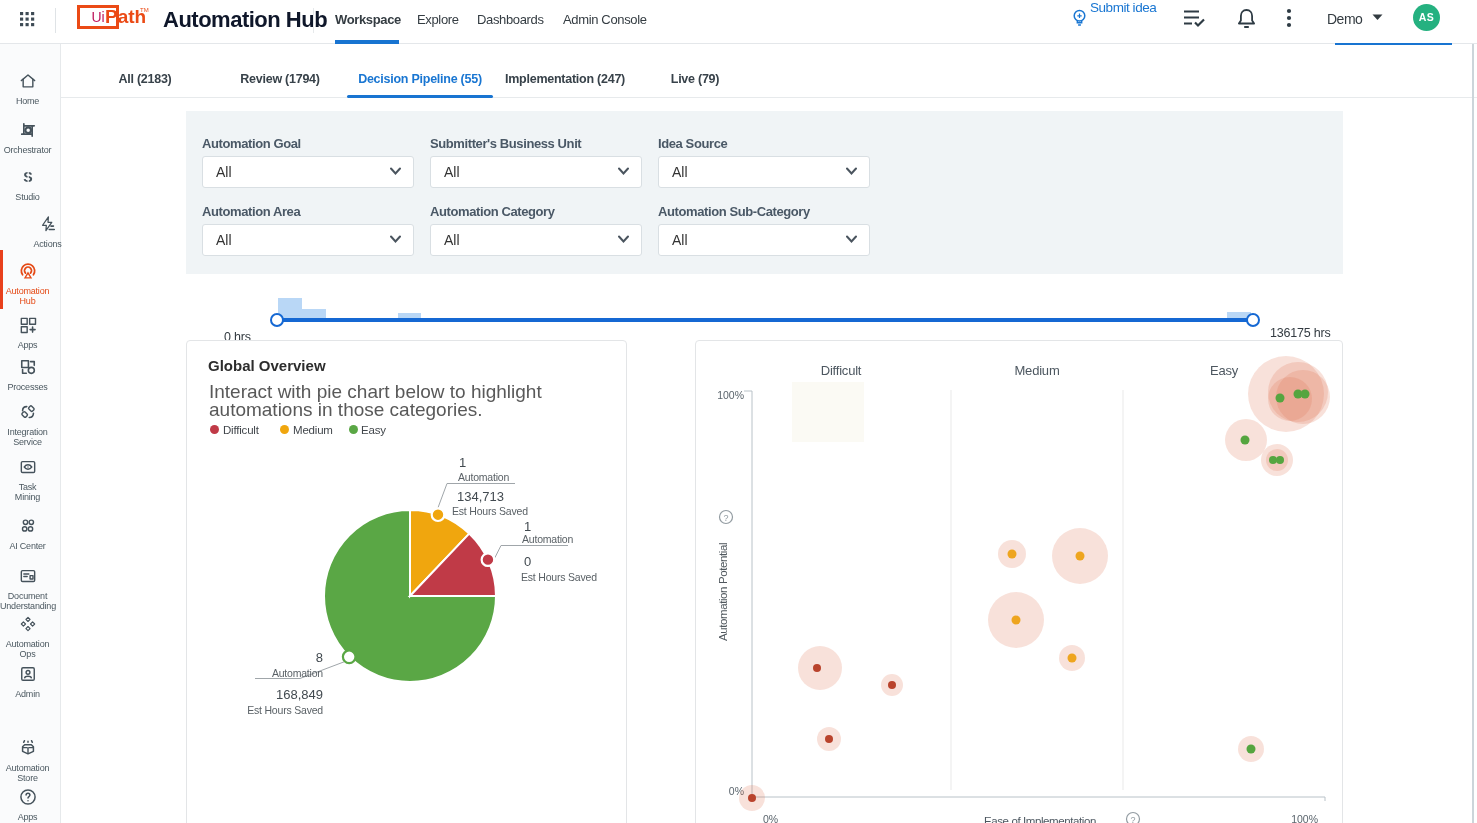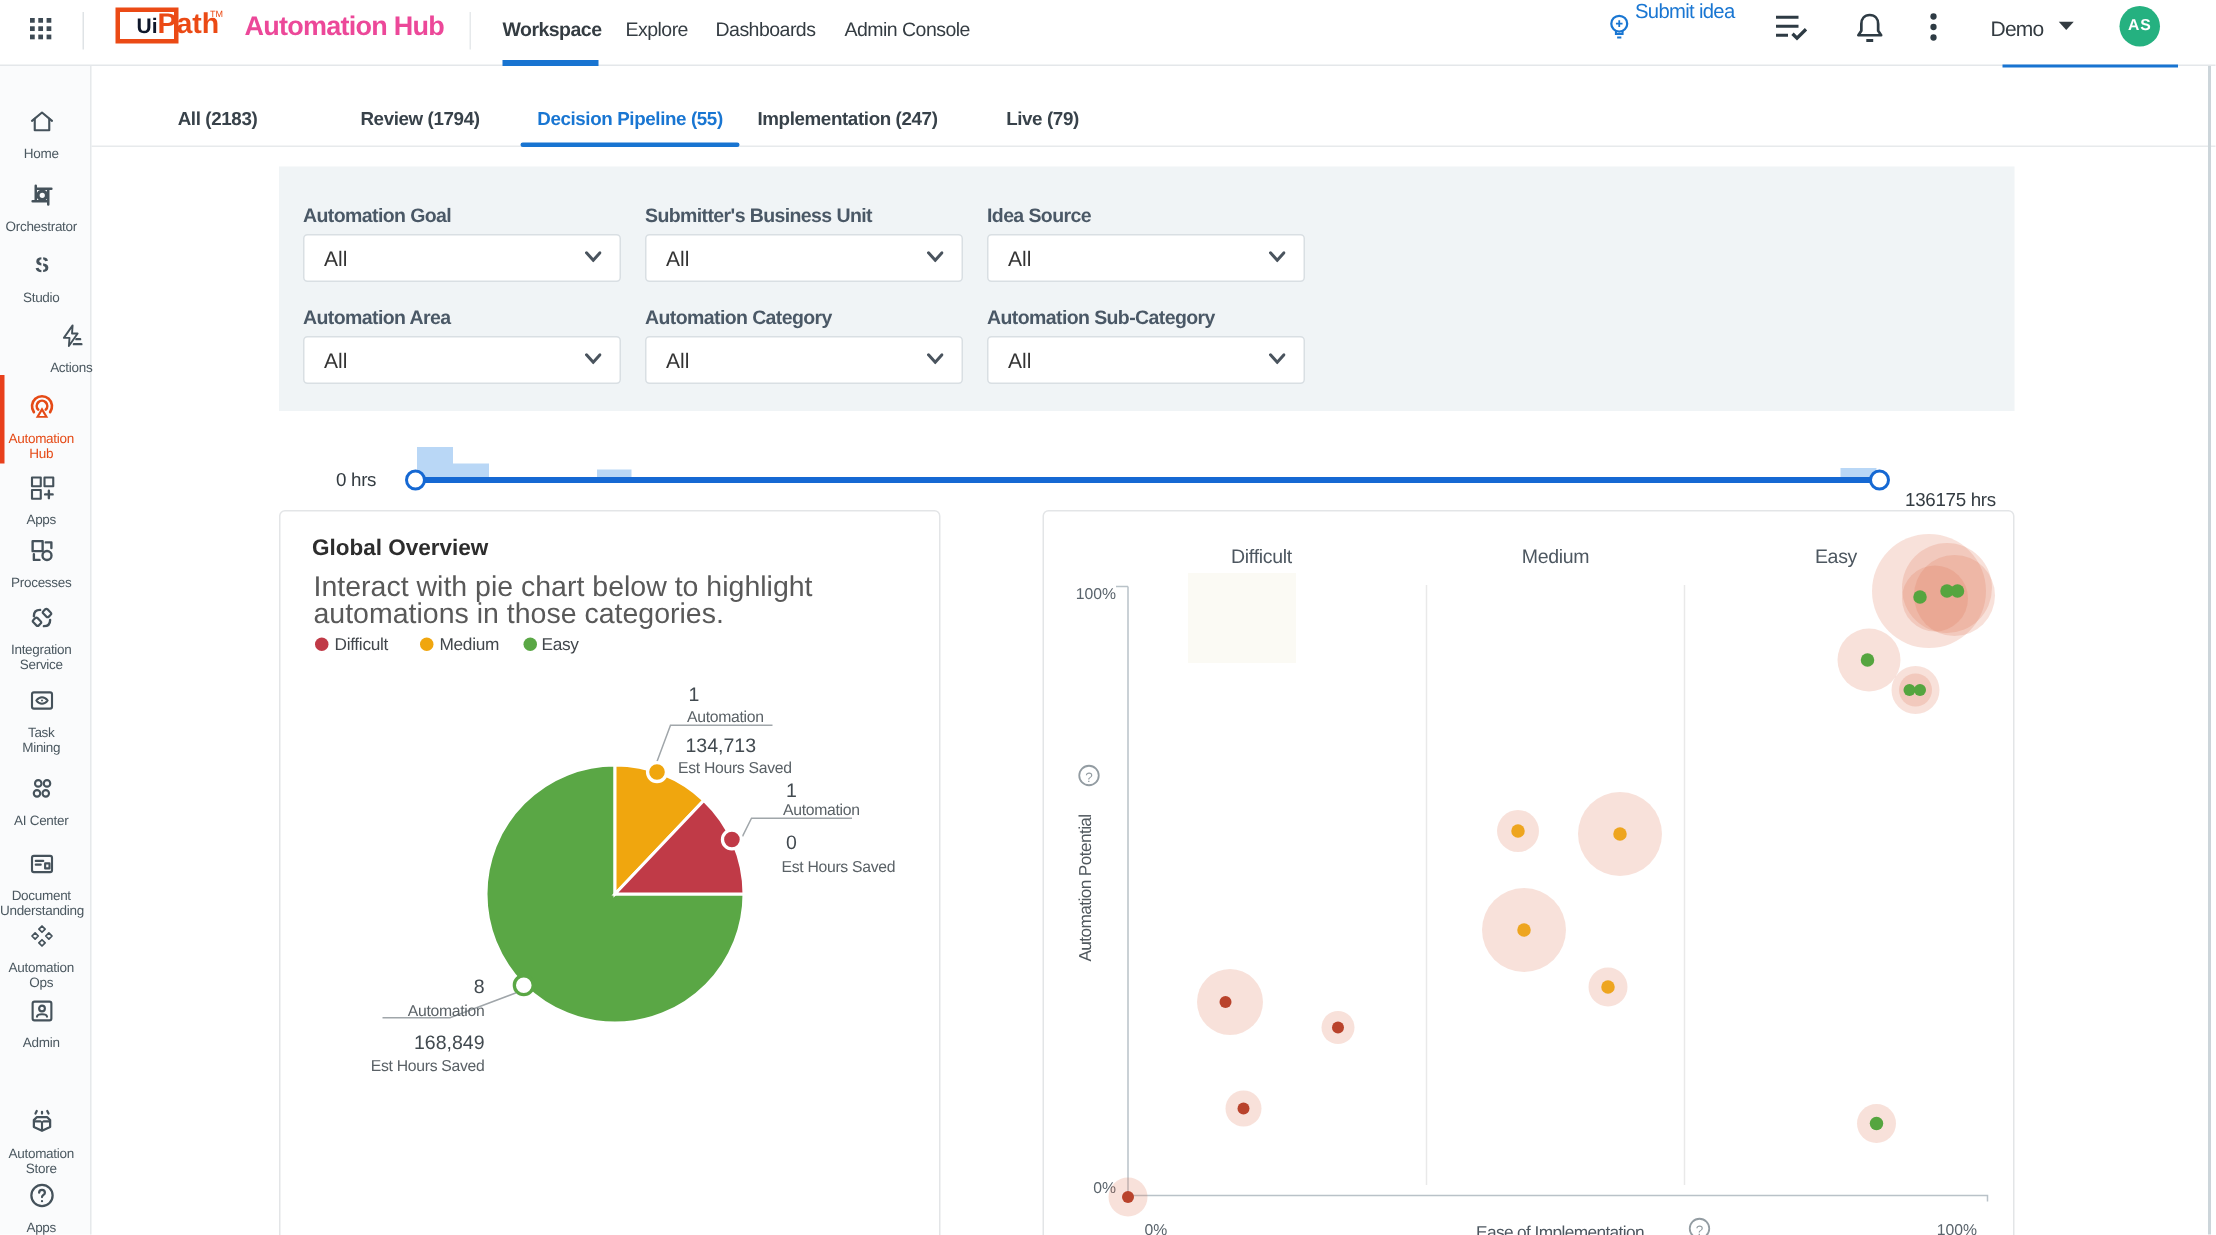--- a/index.html
+++ b/index.html
@@ -5,24 +5,24 @@
   * { margin:0; padding:0; box-sizing:border-box; }
   html,body { width:1477px; height:823px; overflow:hidden; background:#fff;
     font-family:"Liberation Sans", sans-serif; }
   
   #nav { position:absolute; left:0; top:0; width:1477px; height:44px; background:#fff;
     border-bottom:1px solid #e4e7ea; z-index:30; }
   #waffle { position:absolute; left:20px; top:12px; }
   #navdiv1 { position:absolute; left:55px; top:8px; width:1px; height:25px; background:#dfe3e6; }
   #logo { position:absolute; left:77px; top:5px; height:24px; }
   #uibox { position:absolute; left:0; top:0; width:42px; height:24px; border:3px solid #eb4a15;
-    color:#0f172a; font-weight:700; font-size:14px; text-align:center; line-height:18px; }
+    color:#be185d; font-weight:400; font-size:14px; text-align:center; line-height:18px; }
   #pathtxt { position:absolute; left:28px; top:1px; color:#eb4a15; font-weight:700; font-size:19px; white-space:nowrap;}
   #tmtxt { position:absolute; left:63px; top:2px; color:#eb4a15; font-size:6px; }
-  #ahubtxt { position:absolute; left:86px; top:2px; color:#ec4899; font-weight:700; font-size:18px; letter-spacing:-0.5px; white-space:nowrap; }
+  #ahubtxt { position:absolute; left:86px; top:2px; color:#0f172a; font-weight:700; font-size:22px; letter-spacing:-0.5px; white-space:nowrap; }
   #navdiv2 { position:absolute; left:313px; top:8px; width:1px; height:25px; background:#e6e9eb; }
   .navitem { position:absolute; top:12px; font-size:13px; letter-spacing:-0.35px; color:#343c42; white-space:nowrap; }
   #wsind { position:absolute; left:335px; top:40px; width:64px; height:4px; background:#1874d1; }
   #rightblue { position:absolute; left:1335px; top:43px; width:117px; height:2px; background:#1874d1; z-index:40;}
   .navico { position:absolute; top:8px; }
   #demo { position:absolute; left:1327px; top:11px; font-size:14px; letter-spacing:-0.5px; color:#333b41; }
   #demoCaret { position:absolute; left:1372px; top:14px; }
   #avatar { position:absolute; left:1413px; top:4px; width:27px; height:27px; border-radius:50%;
     background:#25b180; color:#fff; font-size:10.5px; font-weight:700; text-align:center; line-height:27px; letter-spacing:0.5px;}
   #submitidea { position:absolute; left:1090px; top:0; color:#1976d2; font-size:13.5px; font-weight:400; letter-spacing:-0.45px; }
@@ -237,21 +237,21 @@
 </div>
 
 <div id="sliderrow">
   <div class="hbar" style="left:278px;top:18px;width:24px;height:20px;"></div>
   <div class="hbar" style="left:302px;top:29px;width:24px;height:9px;"></div>
   <div class="hbar" style="left:398px;top:33px;width:23px;height:5px;"></div>
   <div class="hbar" style="left:1227px;top:32px;width:24px;height:6px;"></div>
   <div id="strack" style="top:38px;"></div>
   <div class="shandle" style="left:270px;top:33px;"></div>
   <div class="shandle" style="left:1246px;top:33px;"></div>
-  <div class="slbl" style="left:224px;top:33px;">0 hrs</div>
+  <div class="slbl" style="left:224px;top:50px;">0 hrs</div>
   <div class="slbl" style="left:1270px;top:46px;">136175 hrs</div>
 </div>
 
 <div class="card" id="card1">
   <div id="c1title">Global Overview</div>
   <div class="c1sub" style="top:40px;">Interact with pie chart below to highlight</div>
   <div class="c1sub" style="top:58px;">automations in those categories.</div>
   <div class="legdot" style="left:23px;background:#c03a47;"></div>
   <div class="legtxt" style="left:36px;">Difficult</div>
   <div class="legdot" style="left:93px;background:#f0a60e;"></div>

